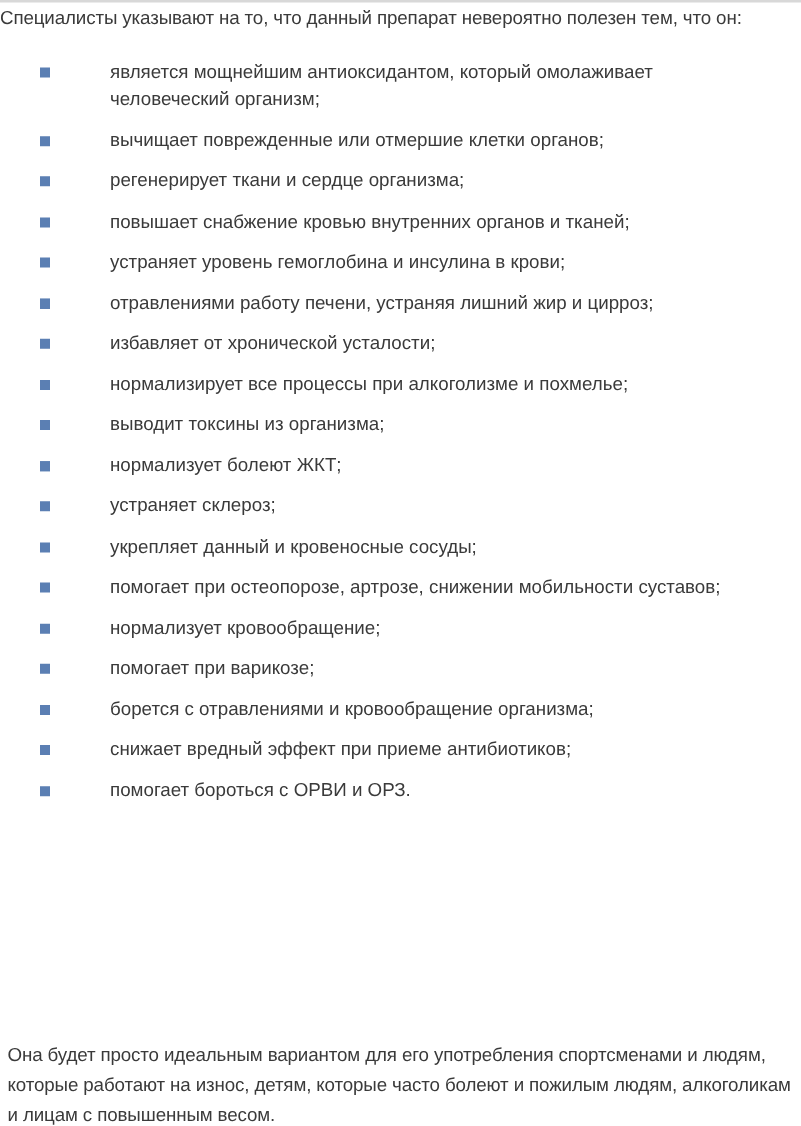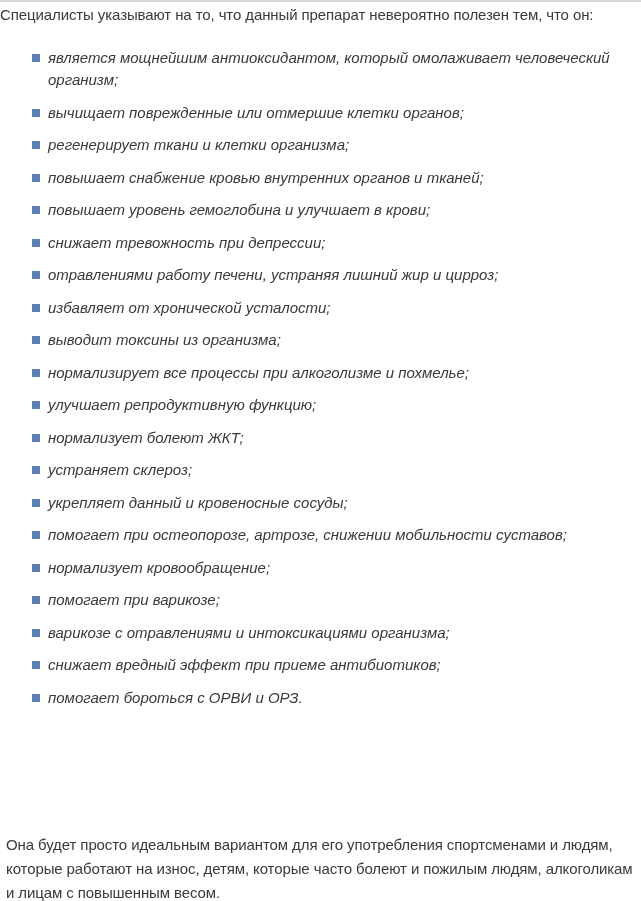--- a/index.html
+++ b/index.html
@@ -35,25 +35,24 @@
       position: absolute;
       left: 0;
       top: 47px;
       margin: 0;
       padding: 0;
       list-style: none;
       width: 641px;
     }
     ul.benefits li {
       position: relative;
-      padding-left: 48px;
+      padding-left: 88px;
       padding-right: 20px;
       line-height: 22px;
       margin-bottom: 10.5px;
-      font-style: italic;
     }
     ul.benefits li .bullet {
       position: absolute;
       left: 32px;
       top: 7px;
       width: 8px;
       height: 8px;
       background: #5b7fb3;
     }
     .outro {
@@ -69,34 +68,34 @@
 </head>
 <body>
 
 <div class="top-border"></div>
 
 <p class="intro">Специалисты указывают на то, что данный препарат невероятно полезен тем, что он:</p>
 
 <ul class="benefits">
   <li><span class="bullet" style="background: rgb(91, 127, 179);"></span><span>является мощнейшим антиоксидантом, который омолаживает человеческий организм;</span></li>
   <li><span class="bullet" style="background: rgb(91, 127, 179);"></span><span>вычищает поврежденные или отмершие клетки органов;</span></li>
-  <li><span class="bullet" style="background: rgb(91, 127, 179);"></span><span>регенерирует ткани и клетки организма;</span></li>
+  <li><span class="bullet" style="background: rgb(91, 127, 179);"></span><span>регенерирует ткани и сердце организма;</span></li>
   <li><span class="bullet" style="background: rgb(91, 127, 179);"></span><span>повышает снабжение кровью внутренних органов и тканей;</span></li>
-  <li><span class="bullet" style="background: rgb(91, 127, 179);"></span><span>повышает уровень гемоглобина и улучшает в крови;</span></li>
-  <li><span class="bullet" style="background: rgb(91, 127, 179);"></span><span>снижает тревожность при депрессии;</span></li>
+  <li><span class="bullet" style="background: rgb(91, 127, 179);"></span><span>устраняет уровень гемоглобина и инсулина в крови;</span></li>
+  <li><span class="bullet" style="background: rgb(91, 127, 179);"></span></li>
   <li><span class="bullet" style="background: rgb(91, 127, 179);"></span></li>
   <li><span class="bullet" style="background: rgb(91, 127, 179);"></span><span>отравлениями работу печени, устраняя лишний жир и цирроз;</span></li>
   <li><span class="bullet" style="background: rgb(91, 127, 179);"></span><span>избавляет от хронической усталости;</span></li>
+  <li><span class="bullet" style="background: rgb(91, 127, 179);"></span><span>нормализирует все процессы при алкоголизме и похмелье;</span></li>
   <li><span class="bullet" style="background: rgb(91, 127, 179);"></span><span>выводит токсины из организма;</span></li>
-  <li><span class="bullet" style="background: rgb(91, 127, 179);"></span><span>нормализирует все процессы при алкоголизме и похмелье;</span></li>
-  <li><span class="bullet" style="background: rgb(91, 127, 179);"></span><span>улучшает репродуктивную функцию;</span></li>
+  <li><span class="bullet" style="background: rgb(91, 127, 179);"></span></li>
   <li><span class="bullet" style="background: rgb(91, 127, 179);"></span><span>нормализует болеют ЖКТ;</span></li>
   <li><span class="bullet" style="background: rgb(91, 127, 179);"></span><span>устраняет склероз;</span></li>
   <li><span class="bullet" style="background: rgb(91, 127, 179);"></span><span>укрепляет данный и кровеносные сосуды;</span></li>
   <li><span class="bullet" style="background: rgb(91, 127, 179);"></span><span>помогает при остеопорозе, артрозе, снижении мобильности суставов;</span></li>
   <li><span class="bullet" style="background: rgb(91, 127, 179);"></span><span>нормализует кровообращение;</span></li>
   <li><span class="bullet" style="background: rgb(91, 127, 179);"></span><span>помогает при варикозе;</span></li>
-  <li><span class="bullet" style="background: rgb(91, 127, 179);"></span><span>варикозе с отравлениями и интоксикациями организма;</span></li>
+  <li><span class="bullet" style="background: rgb(91, 127, 179);"></span><span>борется с отравлениями и кровообращение организма;</span></li>
   <li><span class="bullet" style="background: rgb(91, 127, 179);"></span><span>снижает вредный эффект при приеме антибиотиков;</span></li>
   <li><span class="bullet" style="background: rgb(91, 127, 179);"></span><span>помогает бороться с ОРВИ и ОРЗ.</span></li>
 </ul>
 
 <p class="outro">Она будет просто идеальным вариантом для его употребления спортсменами и людям, которые работают на износ, детям, которые часто болеют и пожилым людям, алкоголикам и лицам с повышенным весом.</p>
 
 </body></html>

